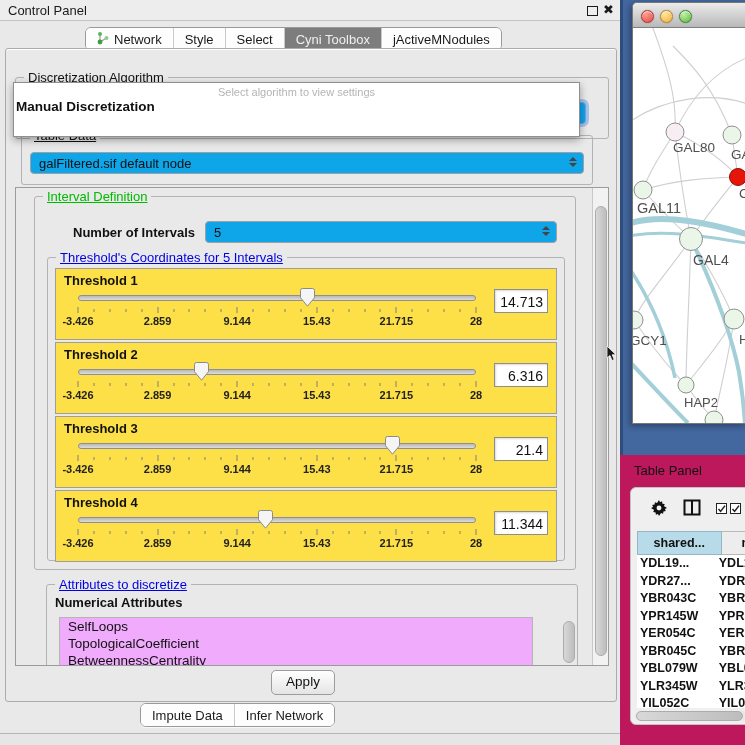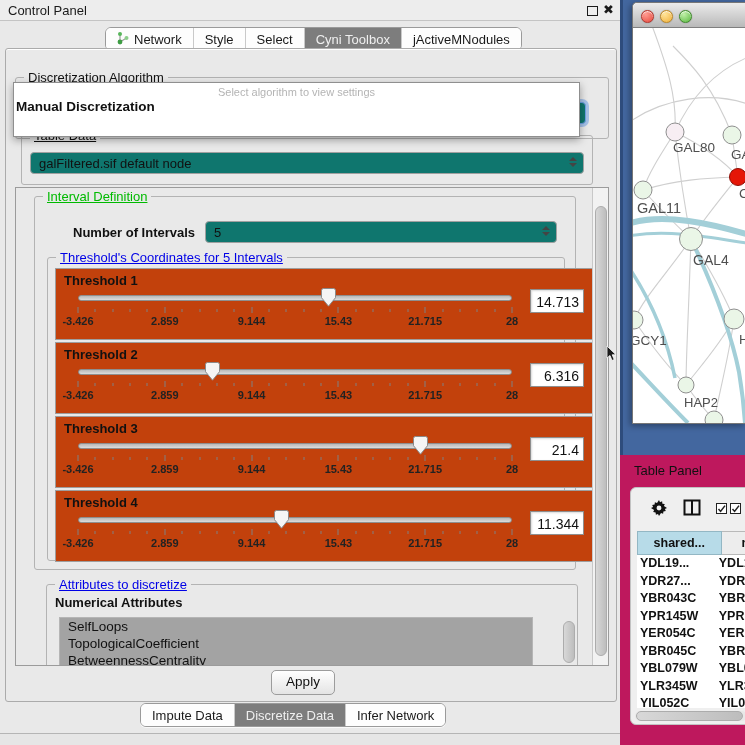--- a/index.html
+++ b/index.html
@@ -9,57 +9,57 @@
   .abs{position:absolute;}
   
   #titlebar{left:0;top:0;width:620px;height:20px;background:#EDEDED;border-bottom:1px solid #C4C4C4;}
   #titlebar .t{position:absolute;left:8px;top:3px;font-size:13px;color:#1a1a1a;}
   #float-ic{position:absolute;left:587px;top:6px;width:9px;height:8px;border:1.5px solid #1a1a1a;background:transparent;}
   #close-ic{position:absolute;left:603px;top:2px;font-size:13px;font-weight:bold;color:#1a1a1a;}
   .segbar{display:inline-flex;border:1px solid #9A9A9A;border-radius:6px;overflow:hidden;background:#FDFDFD;height:22px;box-shadow:0 1px 0 rgba(255,255,255,.7);}
   .seg{display:flex;align-items:center;gap:4px;padding:0 11px;font-size:13px;color:#1a1a1a;border-right:1px solid #C9C9C9;cursor:default;background:#FDFDFD;}
   .seg:last-child{border-right:none;}
   .seg.sel{background:var(--selected-tab-bg,#7D7D7D);color:#EFEFEF;align-items:center;}
-  #top-tabs{left:85px;top:27px;margin-left:20px;}
+  #top-tabs{left:85px;top:27px;}
   #bottom-tabs{left:140px;top:703px;}
   
   #outer{left:5px;top:48px;width:610px;height:652px;border:1px solid #ABABAB;border-radius:3px;background:#E9E9E9;box-shadow:inset 0 1px 0 #fff;}
   .group{position:absolute;border:1px solid #B3B3B3;border-radius:3px;}
   .gl{position:absolute;top:-8px;left:8px;padding:0 4px;background:#E9E9E9;font-size:13px;white-space:nowrap;text-decoration:underline;}
   .gl.green{color:var(--group-title-green,#00BA00);}
   .gl.blue{color:var(--group-title-blue,#0000E6);}
-  .combo{position:absolute;background:#0f766e;border:1px solid #A0A0A0;border-radius:4px;height:22px;font-size:13px;line-height:22px;padding-left:8px;box-sizing:border-box;}
+  .combo{position:absolute;background:#0ea5e9;border:1px solid #A0A0A0;border-radius:4px;height:22px;font-size:13px;line-height:22px;padding-left:8px;box-sizing:border-box;}
   .combo .stepper{position:absolute;right:6px;top:4px;display:flex;flex-direction:column;gap:2px;}
   .combo .stepper i{width:0;height:0;border-left:4px solid transparent;border-right:4px solid transparent;}
   .combo .stepper i.up{border-bottom:4px solid #444;}
   .combo .stepper i.dn{border-top:4px solid #444;}
   .combo.focus{box-shadow:0 0 0 3px rgba(110,160,230,.55);border-color:var(--focus-ring,#6EA0E6);}
   
   #popup{left:13px;top:82px;width:565px;height:53px;background:#fff;border:1px solid #8F8F8F;box-shadow:0 3px 8px rgba(0,0,0,.35);z-index:30;}
   #popup .hint{text-align:center;color:#B4B4B4;font-size:11px;margin-top:3px;}
   #popup .item{font-size:13.5px;padding:1px 2px;}
   #popup .item.b{font-weight:bold;}
   
   #scrollview{left:14px;top:186px;width:592px;height:477px;border:1px solid #9B9B9B;background:#E9E9E9;overflow:hidden;}
   .vsb{position:absolute;right:0;top:0;width:15px;height:100%;background:#F2F2F2;border-left:1px solid #C8C8C8;}
   .vsb .thumb,.hsb .thumb,.lsb .thumb{position:absolute;background:linear-gradient(90deg,#D8D8D8,#BDBDBD);border:1px solid #ACACAC;border-radius:6px;}
   
-  .thr-row{position:relative;width:500px;height:70px;border:1px solid #9E9E9E;margin-bottom:2px;background:#c2410c;padding-left:36px;}
+  .thr-row{position:relative;width:500px;height:70px;border:1px solid #9E9E9E;margin-bottom:2px;background:#fde047;}
   .thr-label{position:absolute;left:8px;top:4px;font-size:13px;font-weight:bold;}
   .sl{position:absolute;left:22px;right:80px;top:20px;height:46px;}
   .track{position:absolute;left:0;right:0;top:6px;height:4px;border:1px solid #8F8F8F;border-radius:3px;background:linear-gradient(#B9B9B9,#DCDCDC);}
   .ticks{position:absolute;left:0;right:0;top:18px;height:6px;}
   .tick{position:absolute;width:1px;height:3px;background:#808080;transform:translateX(-.5px);top:2px;}
   .tick.maj{height:6px;top:0;}
   .scale{position:absolute;left:0;right:0;top:26px;height:12px;font-size:11px;font-weight:bold;color:#222;}
   .scale span{position:absolute;transform:translateX(-50%);white-space:nowrap;}
   svg.thumb-svg{position:absolute;top:-1px;}
   .thr-val{position:absolute;right:8px;top:20px;width:54px;height:24px;background:#fff;border:1px solid #8E8E8E;box-shadow:inset 1px 1px 2px rgba(0,0,0,.15);font-size:14px;line-height:24px;text-align:right;padding-right:4px;box-sizing:border-box;}
   
-  #attr-list{position:absolute;left:12px;top:32px;width:472px;height:58px;background:#a3a3a3;border:1px solid #B5B5B5;overflow:hidden;font-size:13.5px;}
+  #attr-list{position:absolute;left:12px;top:32px;width:472px;height:58px;background:#f0abfc;border:1px solid #B5B5B5;overflow:hidden;font-size:13.5px;}
   #attr-list .li{padding:1px 0 1px 8px;white-space:nowrap;}
   .lsb{position:absolute;right:2px;top:34px;width:12px;height:54px;}
   .lsb .thumb{left:0;top:2px;width:10px;height:40px;}
   
   #apply{left:271px;top:670px;width:62px;height:23px;border:1px solid #9C9C9C;border-radius:5px;background:linear-gradient(#FFF,#E4E4E4);font-size:13.5px;text-align:center;line-height:22px;}
   #bottom-line{left:0;top:733px;width:620px;height:12px;background:#E6E6E6;border-top:1px solid #B5B5B5;}
   
   #desktop{left:620px;top:0;width:125px;height:455px;background:var(--desktop-blue,#43679F);border-left:3px solid #2E4C7C;box-sizing:border-box;}
   #netwin{left:632px;top:2px;width:113px;height:420px;background:#fff;border:1px solid #777;border-right:none;border-radius:5px 0 0 0;box-shadow:-2px 2px 6px rgba(0,0,0,.35);}
   #netwin .tb{position:absolute;left:0;top:0;right:0;height:24px;background:linear-gradient(#EBEBEB,#B9B9B9);border-bottom:1px solid #7F7F7F;border-radius:5px 0 0 0;}
@@ -369,23 +369,20 @@
 
 <div class="abs" id="popup">
   <div class="hint">Select algorithm to view settings</div>
   <div class="item b">Manual Discretization</div>
 </div>
 
 <div class="abs" id="apply">Apply</div>
 <div class="abs segbar" id="bottom-tabs">
     <div class="seg">
       <span>Impute Data</span>
-    </div>
-    <div class="seg sel">
-      <span>Discretize Data</span>
     </div>
     <div class="seg">
       <span>Infer Network</span>
     </div>
   </div>
 <div class="abs" id="bottom-line"></div>
 
 <div class="abs" id="desktop"></div>
 
 <div class="abs" id="netwin">

